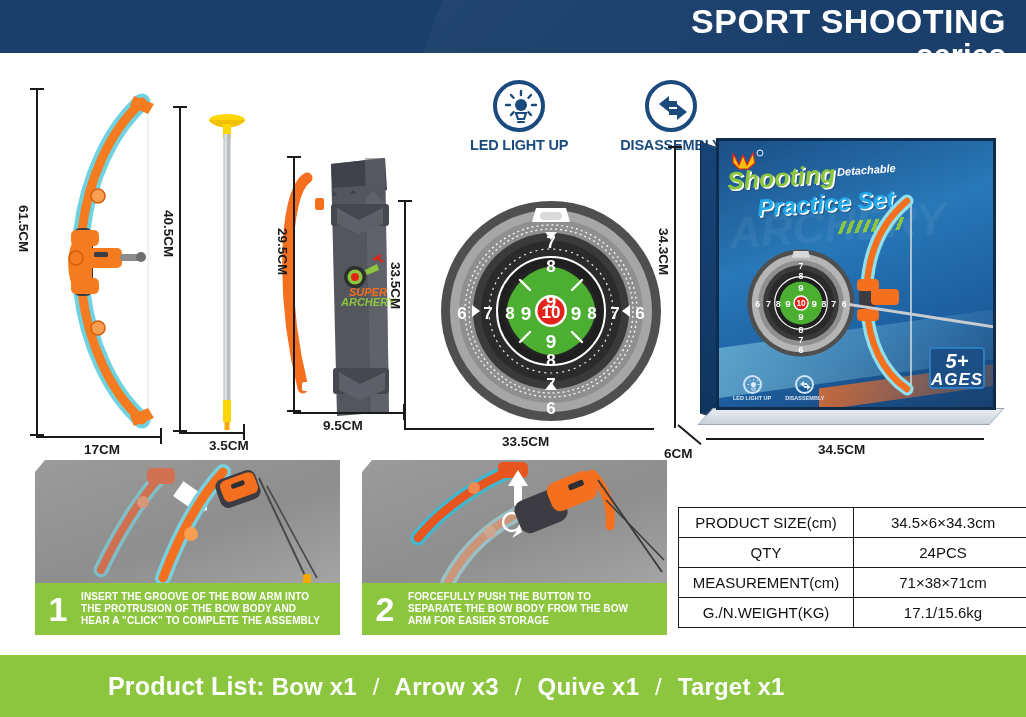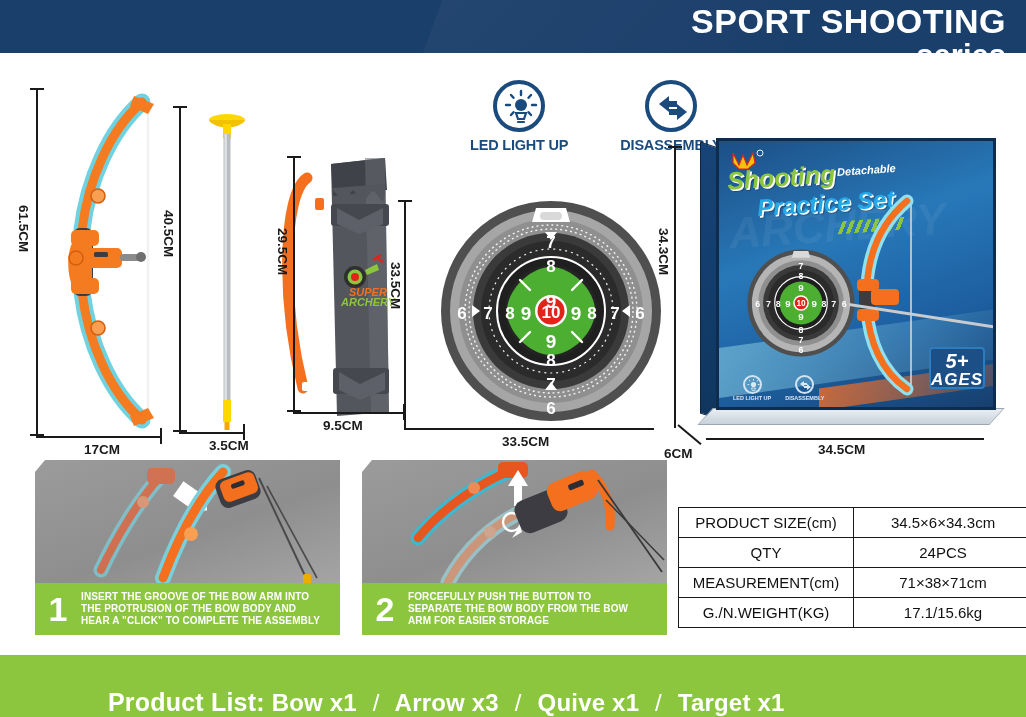--- a/index.html
+++ b/index.html
@@ -167,21 +167,21 @@
   .spec { position: absolute; left: 678px; top: 432px; width: 355px; border-collapse: collapse; }
   .spec td {
     border: 1.5px solid #1a1a1a; height: 30px; text-align: center;
     font-size: 15px; color: #111; padding: 0 4px;
   }
   .spec td.k { width: 175px; }
 
   
   .footer {
     position: absolute; left: 0; bottom: 0; width: 1026px; height: 62px;
-    background: #8cc63f; display: flex; align-items: flex-end;
+    background: #8cc63f; display: flex; align-items: center;
   }
   .footer-txt {
     margin-left: 108px; color: #ffffff; font-size: 24px; font-weight: bold;
     white-space: nowrap; letter-spacing: 0.2px;
   }
   .footer-txt .lead { font-size: 25px; }
   .footer-txt .sep { padding: 0 9px; font-weight: normal; }
 </style>
 </head>
 <body>

